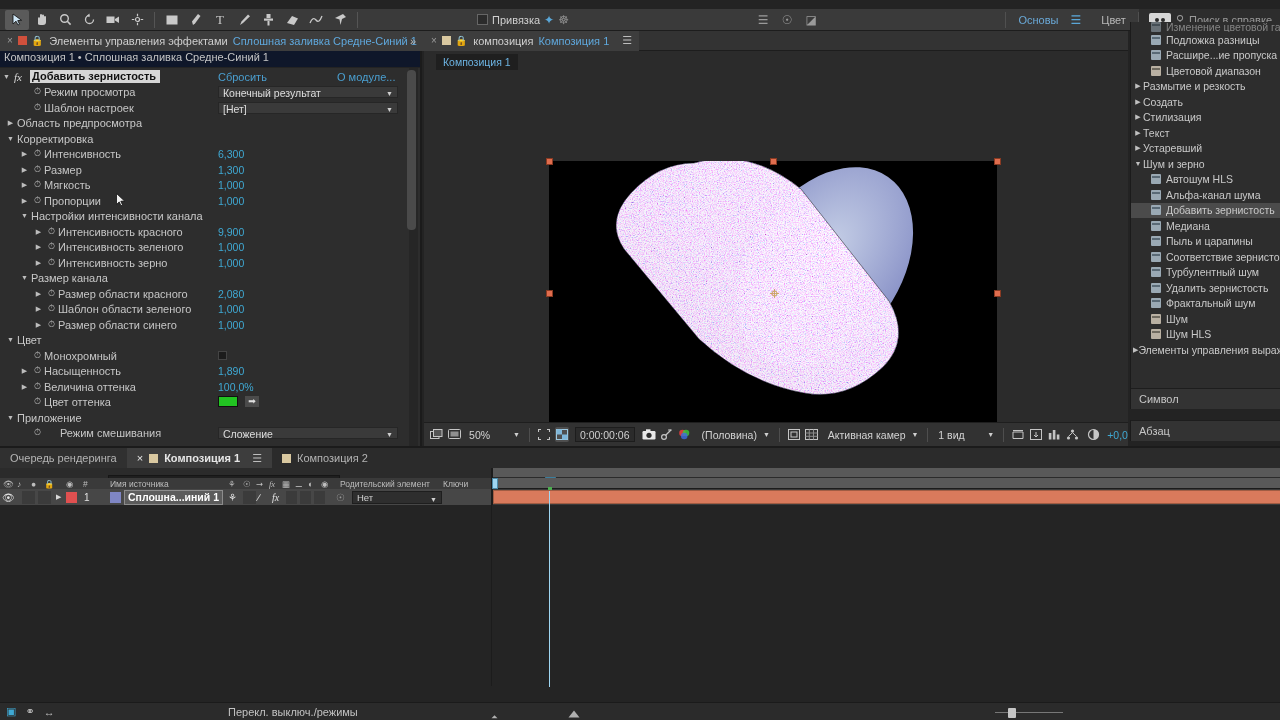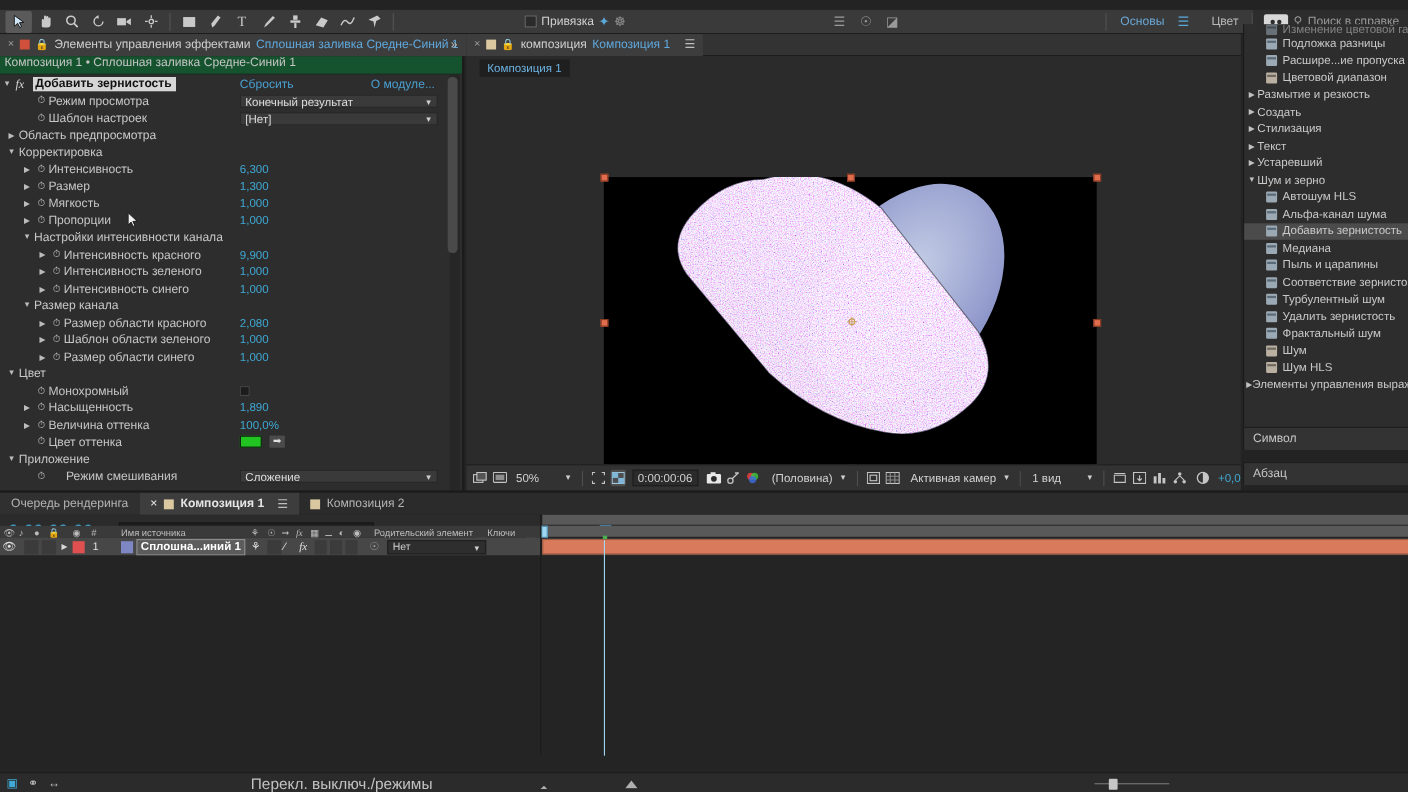--- a/index.html
+++ b/index.html
@@ -68,21 +68,21 @@
   }
   .ptab .x { color: #9a9a9a; font-size: 10px; }
   .sw-red { width: 9px; height: 9px; background: #d0503c; }
   .sw-tan { width: 9px; height: 9px; background: #d9c8a0; }
   .lock-ico { font-size: 10px; color: #bbb; }
   .ptab .hl { color: #5fa8dd; }
   .pmenu { margin-left: auto; padding: 0 8px; color: #bdbdbd; font-size: 12px;}
   .chev2 { position:absolute; right: 4px; color:#bdbdbd; font-size:11px;}
   .ecp-crumb {
     height: 17px; padding: 0 0 0 4px; font-size: 11px; color: #c4c4c4;
-    background: #14532d; border-bottom: 1px solid #232323;
+    background: #0f172a; border-bottom: 1px solid #232323;
   }
   .ecp-body { position: relative; height: 378px; overflow: hidden; background:#2d2d2d;}
   .fxname-hl {
     background: #d6d6d6; color: #111; font-weight: bold; padding: 0 4px 0 2px;
     font-size: 11px; line-height: 13px;
   }
   .arw { width: 9px; text-align: center; color: #bcbcbc; font-size: 7px; }
   .stopw {
     width: 13px; text-align: center; color: #bdbdbd; font-size: 9px;
   }
@@ -260,21 +260,21 @@
 
   
   .statusbar {
     position: absolute; left: 0; bottom: 0; width: 1280px; height: 18px;
     background: #2b2b2b; border-top: 1px solid #1b1b1b;
     display: flex; align-items: center; padding-left: 6px; gap: 9px;
   }
   .sb-ico { color: #bdbdbd; font-size: 11px; }
   .sb-ico.blue { color: #3fa9d4; }
   .sb-txt {
-    position: absolute; left: 228px; font-size: 14px; color: #c2c2c2;
+    position: absolute; left: 228px; font-size: 11px; color: #c2c2c2;
   }
   .sb-slider { position: absolute; left: 490px; width: 150px; height: 8px; }
   .sb-zoom-track { position:absolute; left: 505px; top: 4px; width: 68px; height:1px; background:#777;}
   .sb-zoom-knob { position:absolute; left: 518px; top: 0px; width: 8px; height: 10px; background:#c6c6c6; border-radius:1px;}
 </style>
 </head>
 <body>
 
 <div class="app">
 
@@ -469,21 +469,21 @@
           </div>
           <div class="fxline" style="top: 172px; height: 15px;">
             <span class="arw" style="position: absolute; left: 34px; top: 3px;">▶</span>
             <span class="stopw" style="position: absolute; left: 45px; top: 1px;">⏱</span>
             <span class="lbl" style="position: absolute; left: 58px; top: 1px;">Интенсивность зеленого</span>
             <span class="val" style="top: 1px;">1,000</span>
           </div>
           <div class="fxline" style="top: 187.5px; height: 15px;">
             <span class="arw" style="position: absolute; left: 34px; top: 3px;">▶</span>
             <span class="stopw" style="position: absolute; left: 45px; top: 1px;">⏱</span>
-            <span class="lbl" style="position: absolute; left: 58px; top: 1px;">Интенсивность синего</span>
+            <span class="lbl" style="position: absolute; left: 58px; top: 1px;">Интенсивность зерно</span>
             <span class="val" style="top: 1px;">1,000</span>
           </div>
           <div class="fxline" style="top: 203px; height: 15px;">
             <span class="arw" style="position: absolute; left: 20px; top: 3px;">▼</span>
             <span class="grp-lbl" style="position: absolute; left: 31px; top: 1px;">Размер канала</span>
           </div>
           <div class="fxline" style="top: 218.5px; height: 15px;">
             <span class="arw" style="position: absolute; left: 34px; top: 3px;">▶</span>
             <span class="stopw" style="position: absolute; left: 45px; top: 1px;">⏱</span>
             <span class="lbl" style="position: absolute; left: 58px; top: 1px;">Размер области красного</span>

